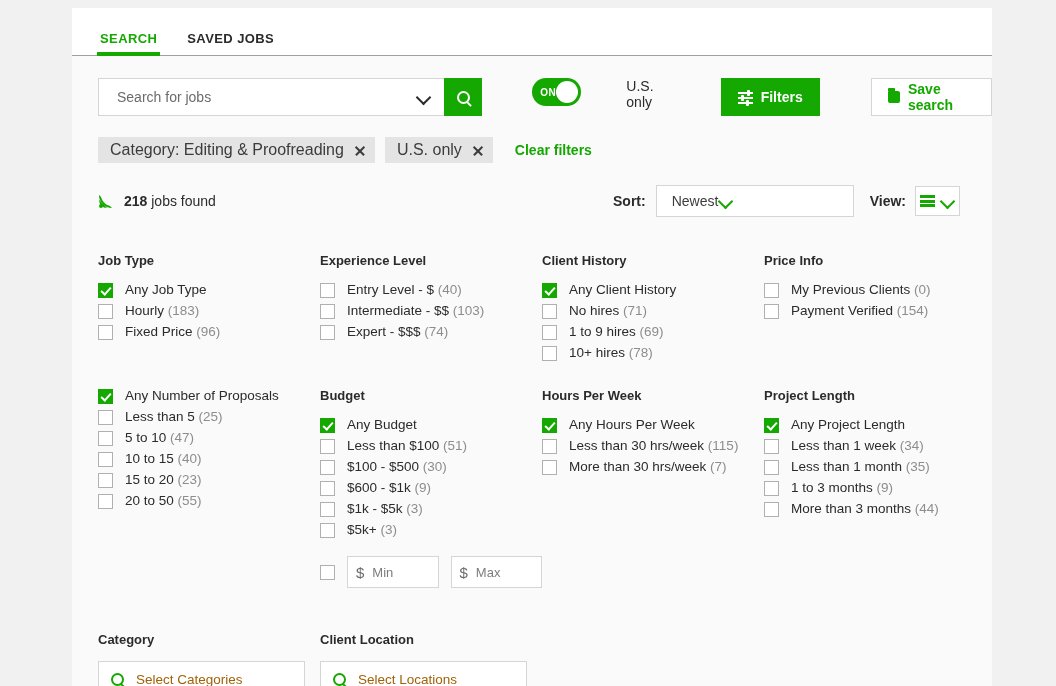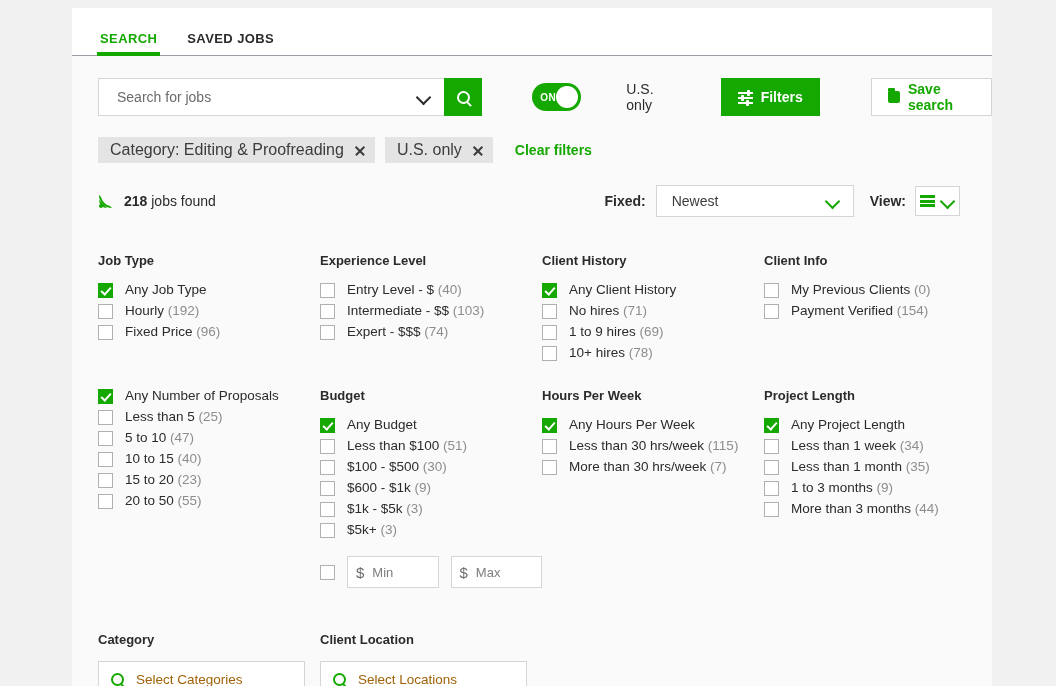--- a/index.html
+++ b/index.html
@@ -42,21 +42,20 @@
     content: "";
     position: absolute;
     left: -1px; right: -1px; bottom: -1px;
     height: 4px;
     background: #14a800;
   }
 
   
   .searchrow {
     display: flex;
-    align-items: center;
     padding: 22px 0 0 26px;
     gap: 31px;
   }
   .searchbox {
     display: flex;
     width: 461px;
     height: 38px;
   }
   .searchfield {
     flex: 1;
@@ -280,21 +279,21 @@
   .sortlabel, .viewlabel {
     font-size: 14px; font-weight: bold; color: #2b2b2b;
   }
   .select {
     margin-left: 10px;
     width: 198px; height: 32px;
     background: #fff;
     border: 1px solid #d5d5d5;
     display: flex;
     align-items: center;
-    justify-content: space-between;
+    justify-content: flex-start;
     padding: 0 12px 0 15px;
     font-size: 14px;
     color: #3c3c3c;
     cursor: pointer;
   }
   .viewlabel { margin-left: 16px; }
   .viewbtn {
     margin-left: 9px;
     width: 45px; height: 30px;
     background: #fff;
@@ -474,21 +473,21 @@
   <div class="resultsbar">
     <span class="rss">
         <i></i>
         <i></i>
       </span>
     <span class="jobsfound">
       <b>218</b><span> jobs found</span>
     </span>
 
     <div class="sortwrap">
-      <span class="sortlabel">Fixed:</span>
+      <span class="sortlabel">Sort:</span>
       <div class="select">
         <span>Newest</span>
         <span class="chev green"></span>
       </div>
       <span class="viewlabel">View:</span>
       <div class="viewbtn">
         <span class="listicon">
           <i></i>
             <i></i>
             <i></i>
@@ -502,21 +501,21 @@
     <div class="col">
       <div class="coltitle">Job Type</div>
       <div class="opt">
         <span class="cb on"></span>
         <span class="optlabel">Any Job Type</span>
       </div>
       <div class="opt">
         <span class="cb"></span>
         <span class="optlabel">
           <span>Hourly</span>
-          <span class="cnt">(192)</span>
+          <span class="cnt">(183)</span>
         </span>
       </div>
       <div class="opt">
         <span class="cb"></span>
         <span class="optlabel">
           <span>Fixed Price</span>
           <span class="cnt">(96)</span>
         </span>
       </div>
     </div>
@@ -569,21 +568,21 @@
       <div class="opt">
         <span class="cb"></span>
         <span class="optlabel">
           <span>10+ hires</span>
           <span class="cnt">(78)</span>
         </span>
       </div>
     </div>
 
     <div class="col">
-      <div class="coltitle">Client Info</div>
+      <div class="coltitle">Price Info</div>
       <div class="opt">
         <span class="cb"></span>
         <span class="optlabel">
           <span>My Previous Clients</span>
           <span class="cnt">(0)</span>
         </span>
       </div>
       <div class="opt">
         <span class="cb"></span>
         <span class="optlabel">

